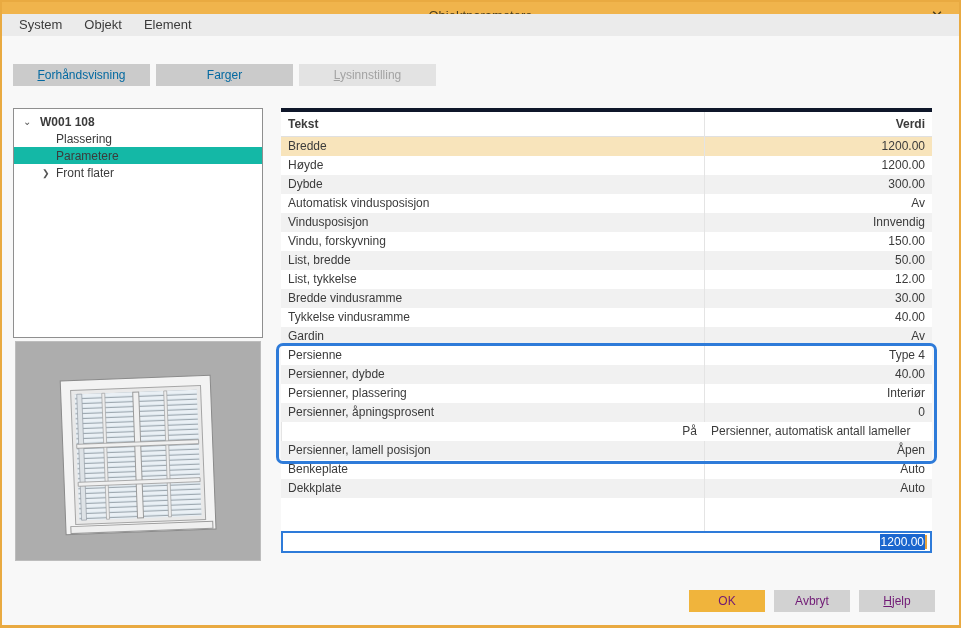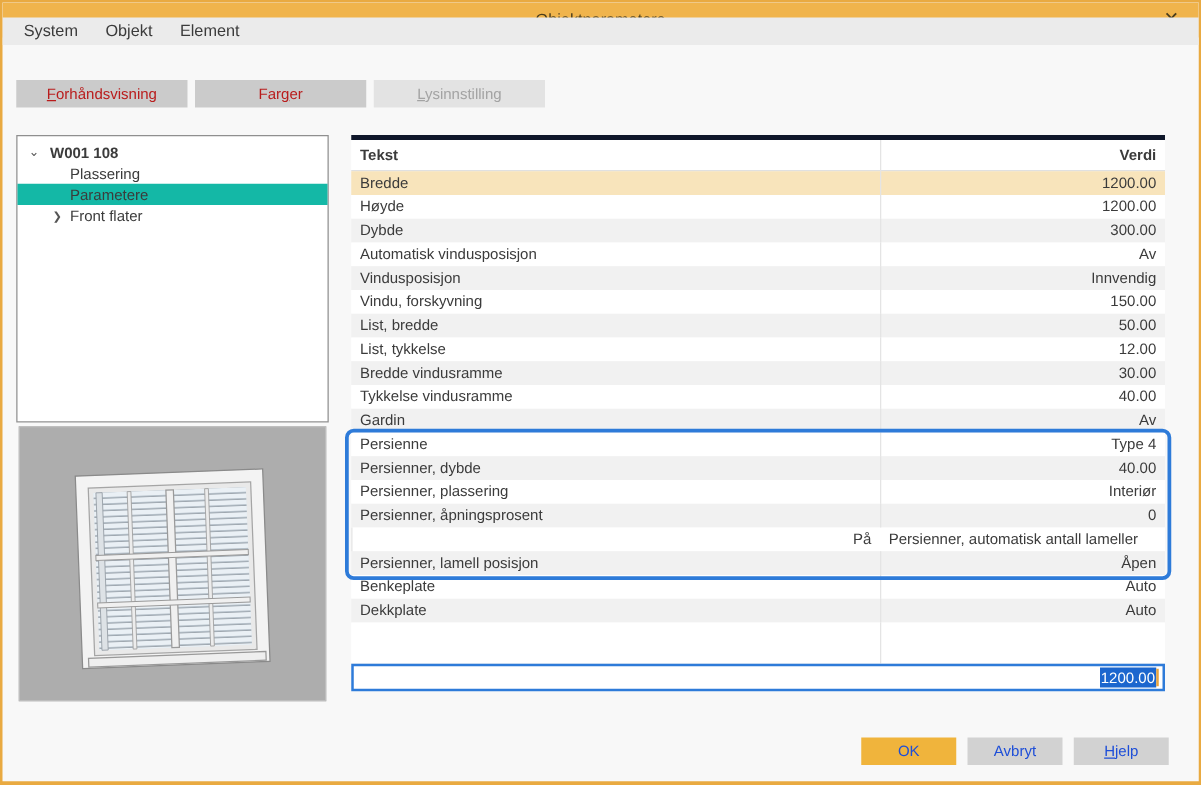--- a/index.html
+++ b/index.html
@@ -15,21 +15,21 @@
   #titlebar .title { width:100%; text-align:center; line-height:28px; font-size:13px; color:#4a3d1d; }
   #close { position:absolute; top:0; right:8px; width:28px; height:28px; line-height:28px;
     text-align:center; font-size:15px; color:#4a3d1d; cursor:default; }
   
   #menubar { position:absolute; top:12px; left:0; right:0; height:22px; background:#ebebeb;
     display:flex; align-items:center; padding-left:6px; }
   .menu-item { padding:0 11px; font-size:13px; line-height:22px; }
   
   #tabs { position:absolute; top:62px; left:11px; display:flex; gap:6px; }
   .tab { width:137px; height:22px; background:#cbcbcb; border:none; font-size:12px;
-    font-family:"Liberation Sans",sans-serif; color:#b91c1c; text-align:center; line-height:22px; }
+    font-family:"Liberation Sans",sans-serif; color:#0369a1; text-align:center; line-height:22px; }
   .tab.disabled { background:#e3e3e3; color:#a3a3a3; }
   .u { text-decoration:underline; }
   
   #tree { position:absolute; left:11px; top:106px; width:250px; height:230px;
     background:#fff; border:1px solid #8f8f8f; padding-top:4px; font-size:12px; }
   #tree-root { display:flex; align-items:center; height:17px; font-weight:bold; padding-left:9px; }
   #tree-root .chev { width:17px; font-size:10px; font-weight:normal; color:#555; }
   .tree-item { display:flex; align-items:center; height:17px; padding-left:28px; }
   .tree-item .chev { width:14px; font-size:9px; color:#555; }
   .tree-item.selected { background:#14b8a6; }
@@ -54,21 +54,21 @@
     border:3px solid #2e7bd9; border-radius:7px; pointer-events:none; box-sizing:content-box; }
   
   #value-input { position:absolute; left:279px; top:529px; width:651px; height:22px;
     background:#fff; border:2px solid #2e7bd9; display:flex; justify-content:flex-end;
     align-items:center; padding-right:3px; font-size:12px; }
   #value-input .sel { background:#1b66ce; color:#fff; padding:1px 1px; }
   #value-input .caret { display:inline-block; width:2px; height:14px; background:#e8a33d; }
   
   #btnrow { position:absolute; top:588px; right:24px; display:flex; gap:9px; }
   .btn { width:76px; height:22px; border:none; background:#d2d2d2; font-size:12px;
-    font-family:"Liberation Sans",sans-serif; color:#1d4ed8; line-height:22px; text-align:center; }
+    font-family:"Liberation Sans",sans-serif; color:#701a75; line-height:22px; text-align:center; }
   .btn.primary { background:#f0b43c; }
 </style>
 </head>
 <body>
 
 <div id="dialog">
 
   <div id="titlebar">
     <div class="title">Objektparametere</div>
     <div id="close">✕</div>

